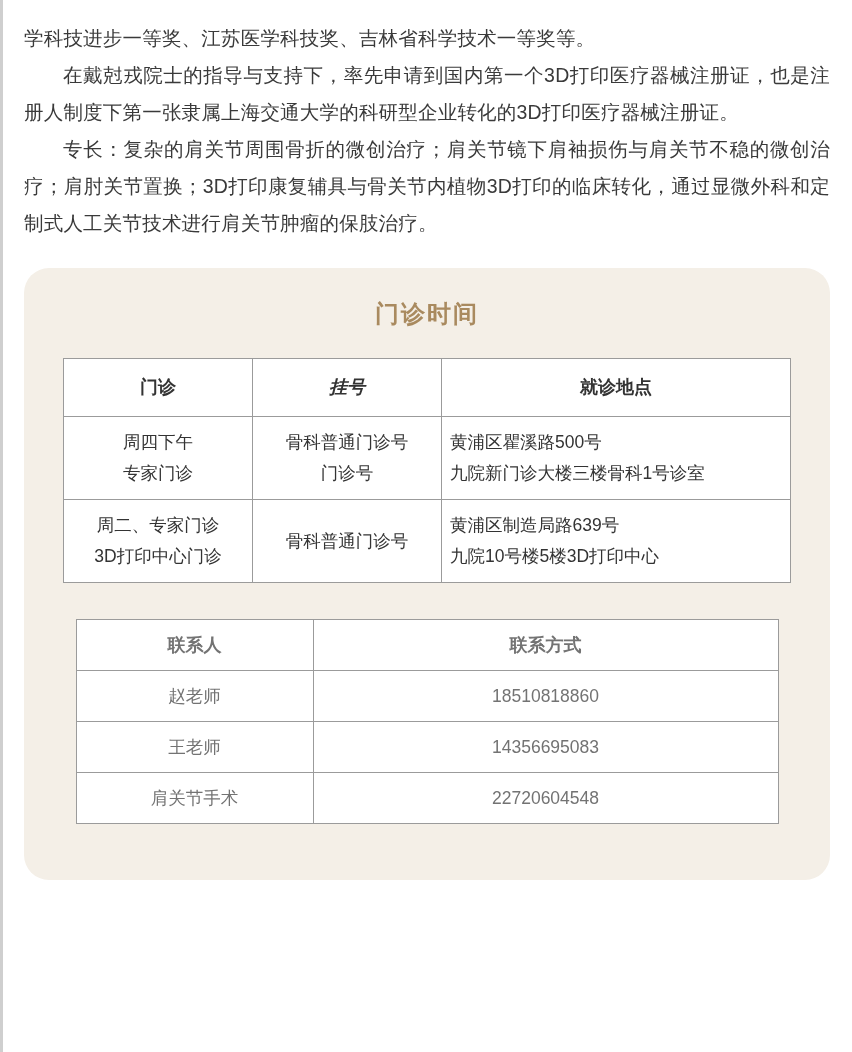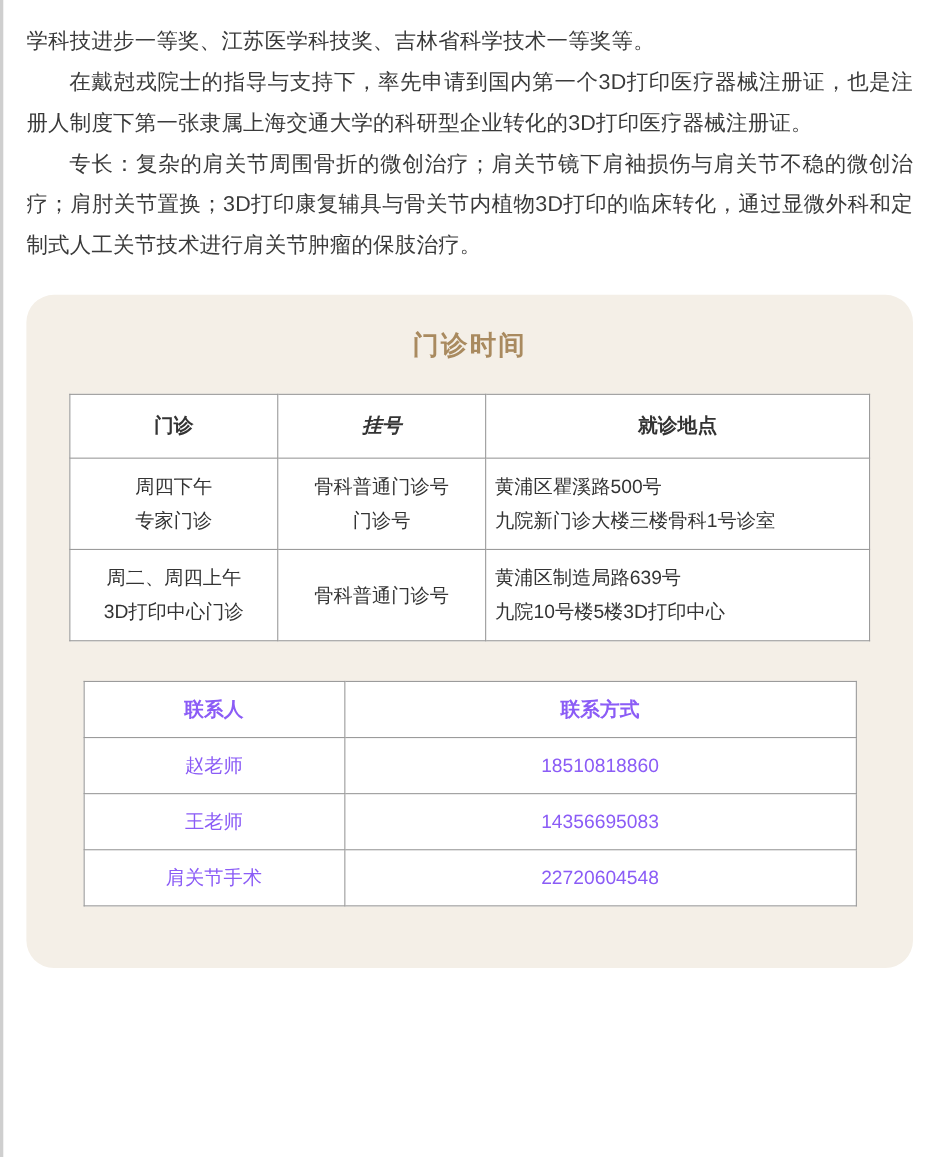--- a/index.html
+++ b/index.html
@@ -104,21 +104,21 @@
     border-collapse: collapse;
     width: 676px;
     margin: 0 auto;
     table-layout: fixed;
     background: #ffffff;
   }
   table.contact th, table.contact td {
     border: 1px solid #9b9b9b;
     text-align: center;
     font-size: 17.5px;
-    color: #8b5cf6;
+    color: #737373;
     padding: 13px 6px;
   }
   table.contact th {
     font-weight: bold;
     font-size: 18px;
   }
   .col-n { width: 224px; }
   .col-p { width: 452px; }
   .bottom-pad { height: 30px; }
 </style>
@@ -157,21 +157,21 @@
               <span class="cell-line">骨科普通门诊号</span>
               <span class="cell-line">门诊号</span>
             </td>
             <td class="l">
               <span class="cell-line">黄浦区瞿溪路500号</span>
               <span class="cell-line">九院新门诊大楼三楼骨科1号诊室</span>
             </td>
           </tr>
           <tr>
             <td class="c">
-              <span class="cell-line">周二、周四上午</span>
+              <span class="cell-line">周二、专家门诊</span>
               <span class="cell-line">3D打印中心门诊</span>
             </td>
             <td class="c">
               <span class="cell-line">骨科普通门诊号</span>
             </td>
             <td class="l">
               <span class="cell-line">黄浦区制造局路639号</span>
               <span class="cell-line">九院10号楼5楼3D打印中心</span>
             </td>
           </tr>

